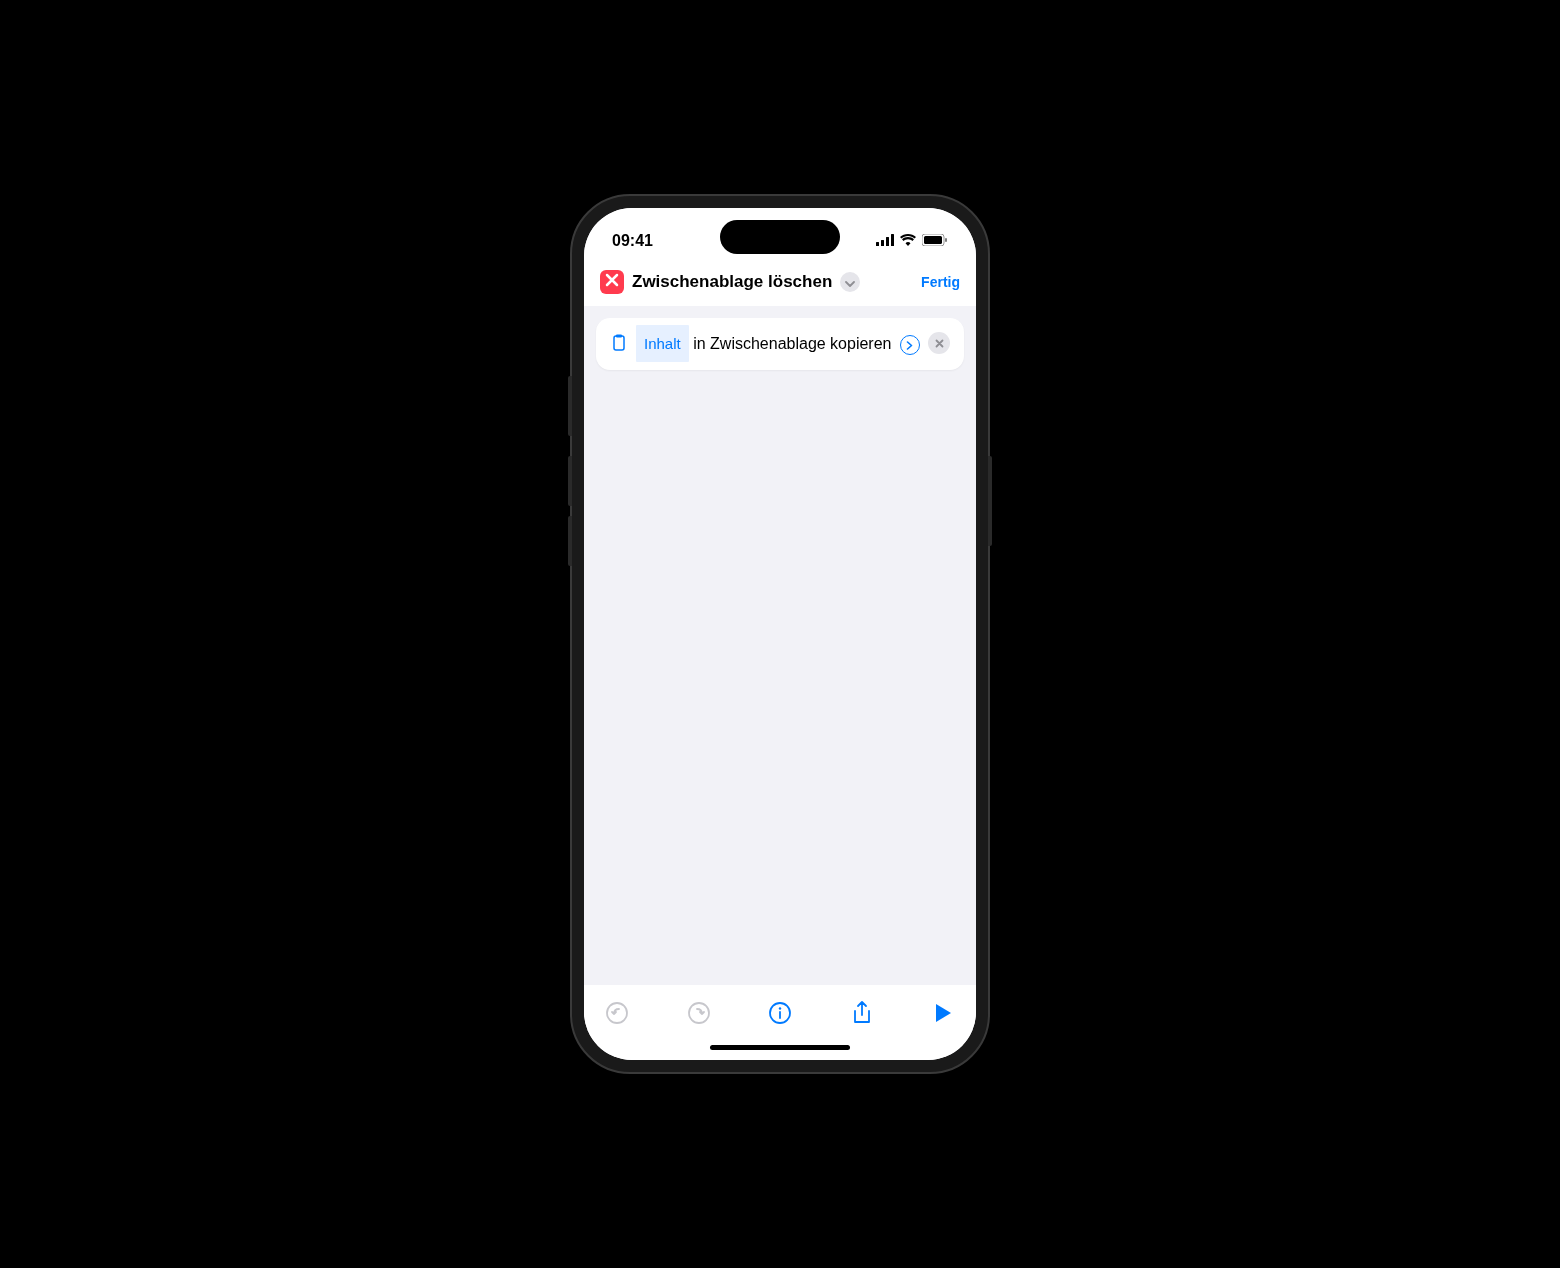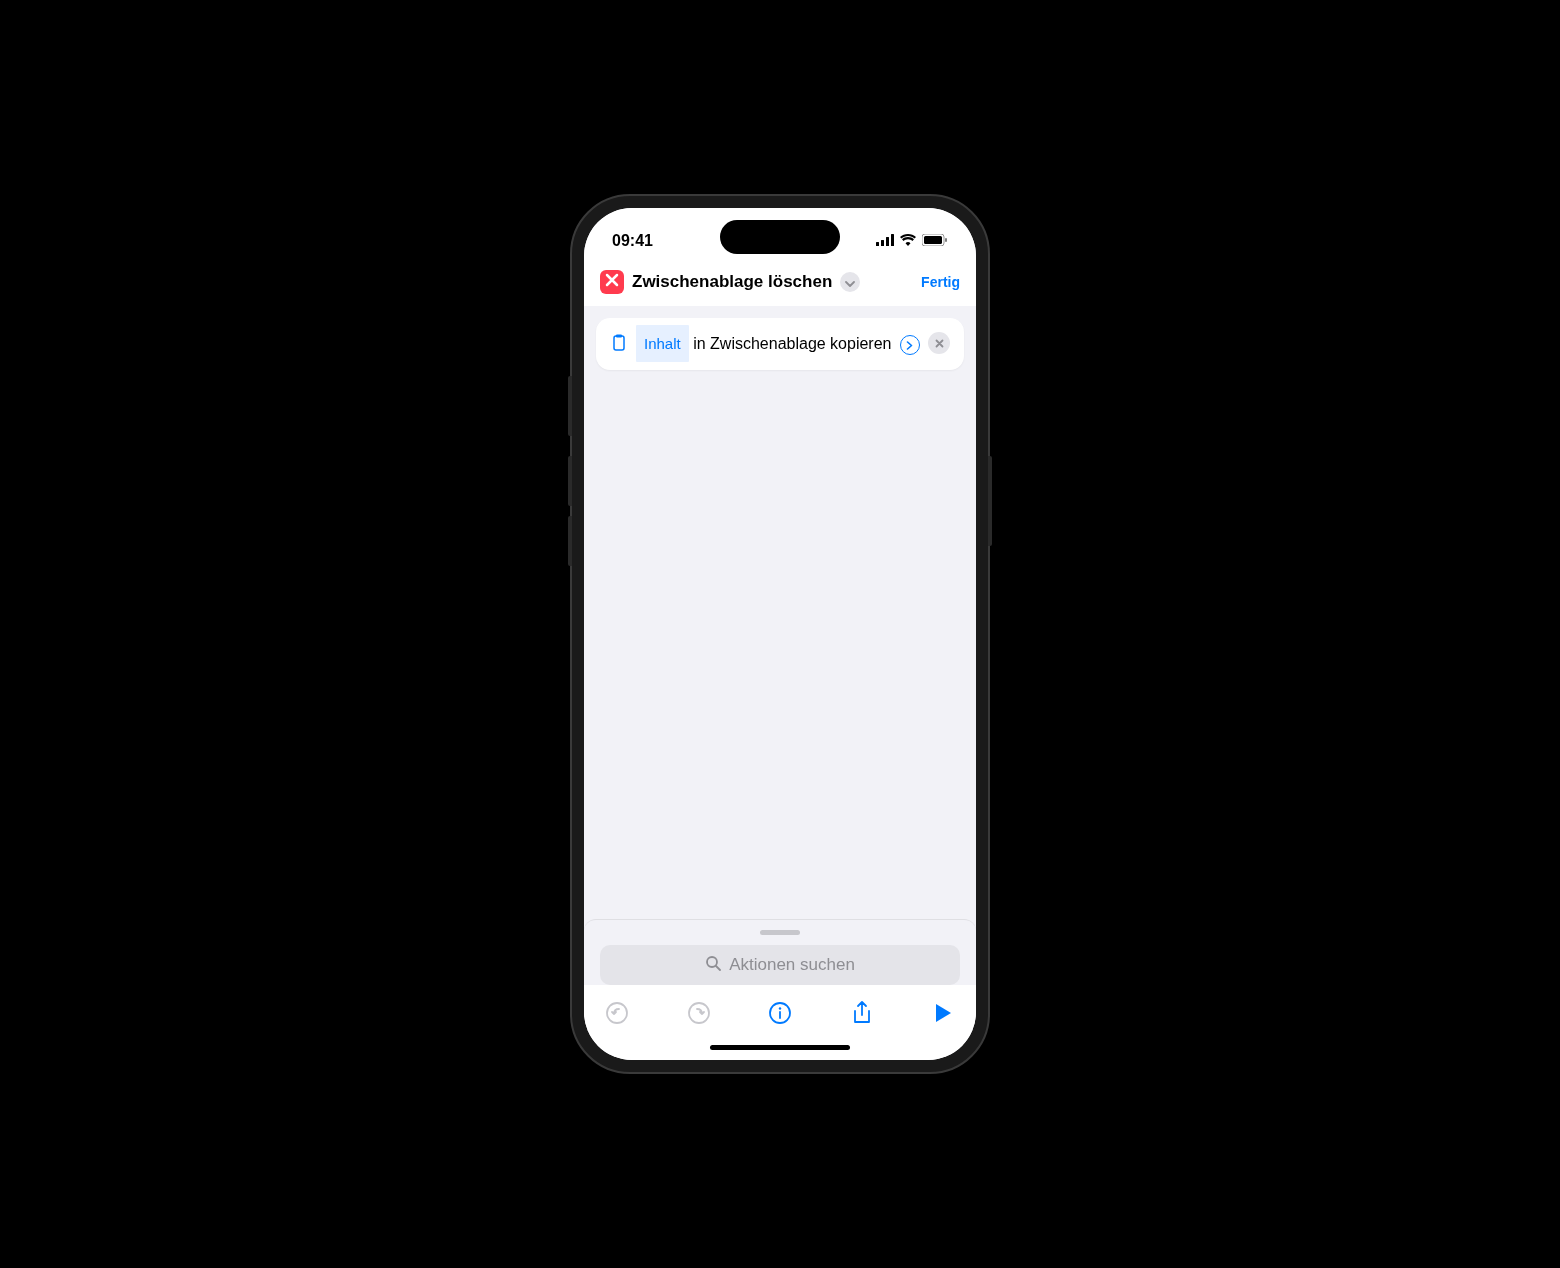--- a/index.html
+++ b/index.html
@@ -322,32 +322,20 @@
         <div class="delete-circle">
           <span>
             <svg width="9" height="9" viewBox="0 0 9 9">
                 <path d="M1.5 1.5 L7.5 7.5 M7.5 1.5 L1.5 7.5" stroke="#8e8e93" stroke-width="1.8" stroke-linecap="round"></path>
               </svg>
           </span>
         </div>
       </div>
     </div>
 
-    <div class="bottom-sheet">
-      <div class="grabber"></div>
-      <div class="search-bar">
-        <span>
-          <svg width="16" height="16" viewBox="0 0 16 16">
-              <circle cx="7" cy="7" r="5" fill="none" stroke="#8e8e93" stroke-width="1.8"></circle>
-              <path d="M11 11 L15 15" stroke="#8e8e93" stroke-width="1.8" stroke-linecap="round"></path>
-            </svg>
-        </span>
-        <span class="search-text">Aktionen suchen</span>
-      </div>
-    </div>
 
     <div class="toolbar">
       <button class="toolbar-btn">
         <span>
           <svg width="24" height="24" viewBox="0 0 24 24">
               <circle cx="12" cy="12" r="10" fill="none" stroke="#c7c7cc" stroke-width="1.8"></circle>
               <path d="M14 8 C11 8 9 10 9 13 M9 13 L7 11 M9 13 L11 11" stroke="#c7c7cc" stroke-width="1.8" fill="none" stroke-linecap="round" stroke-linejoin="round"></path>
             </svg>
         </span>
       </button>

